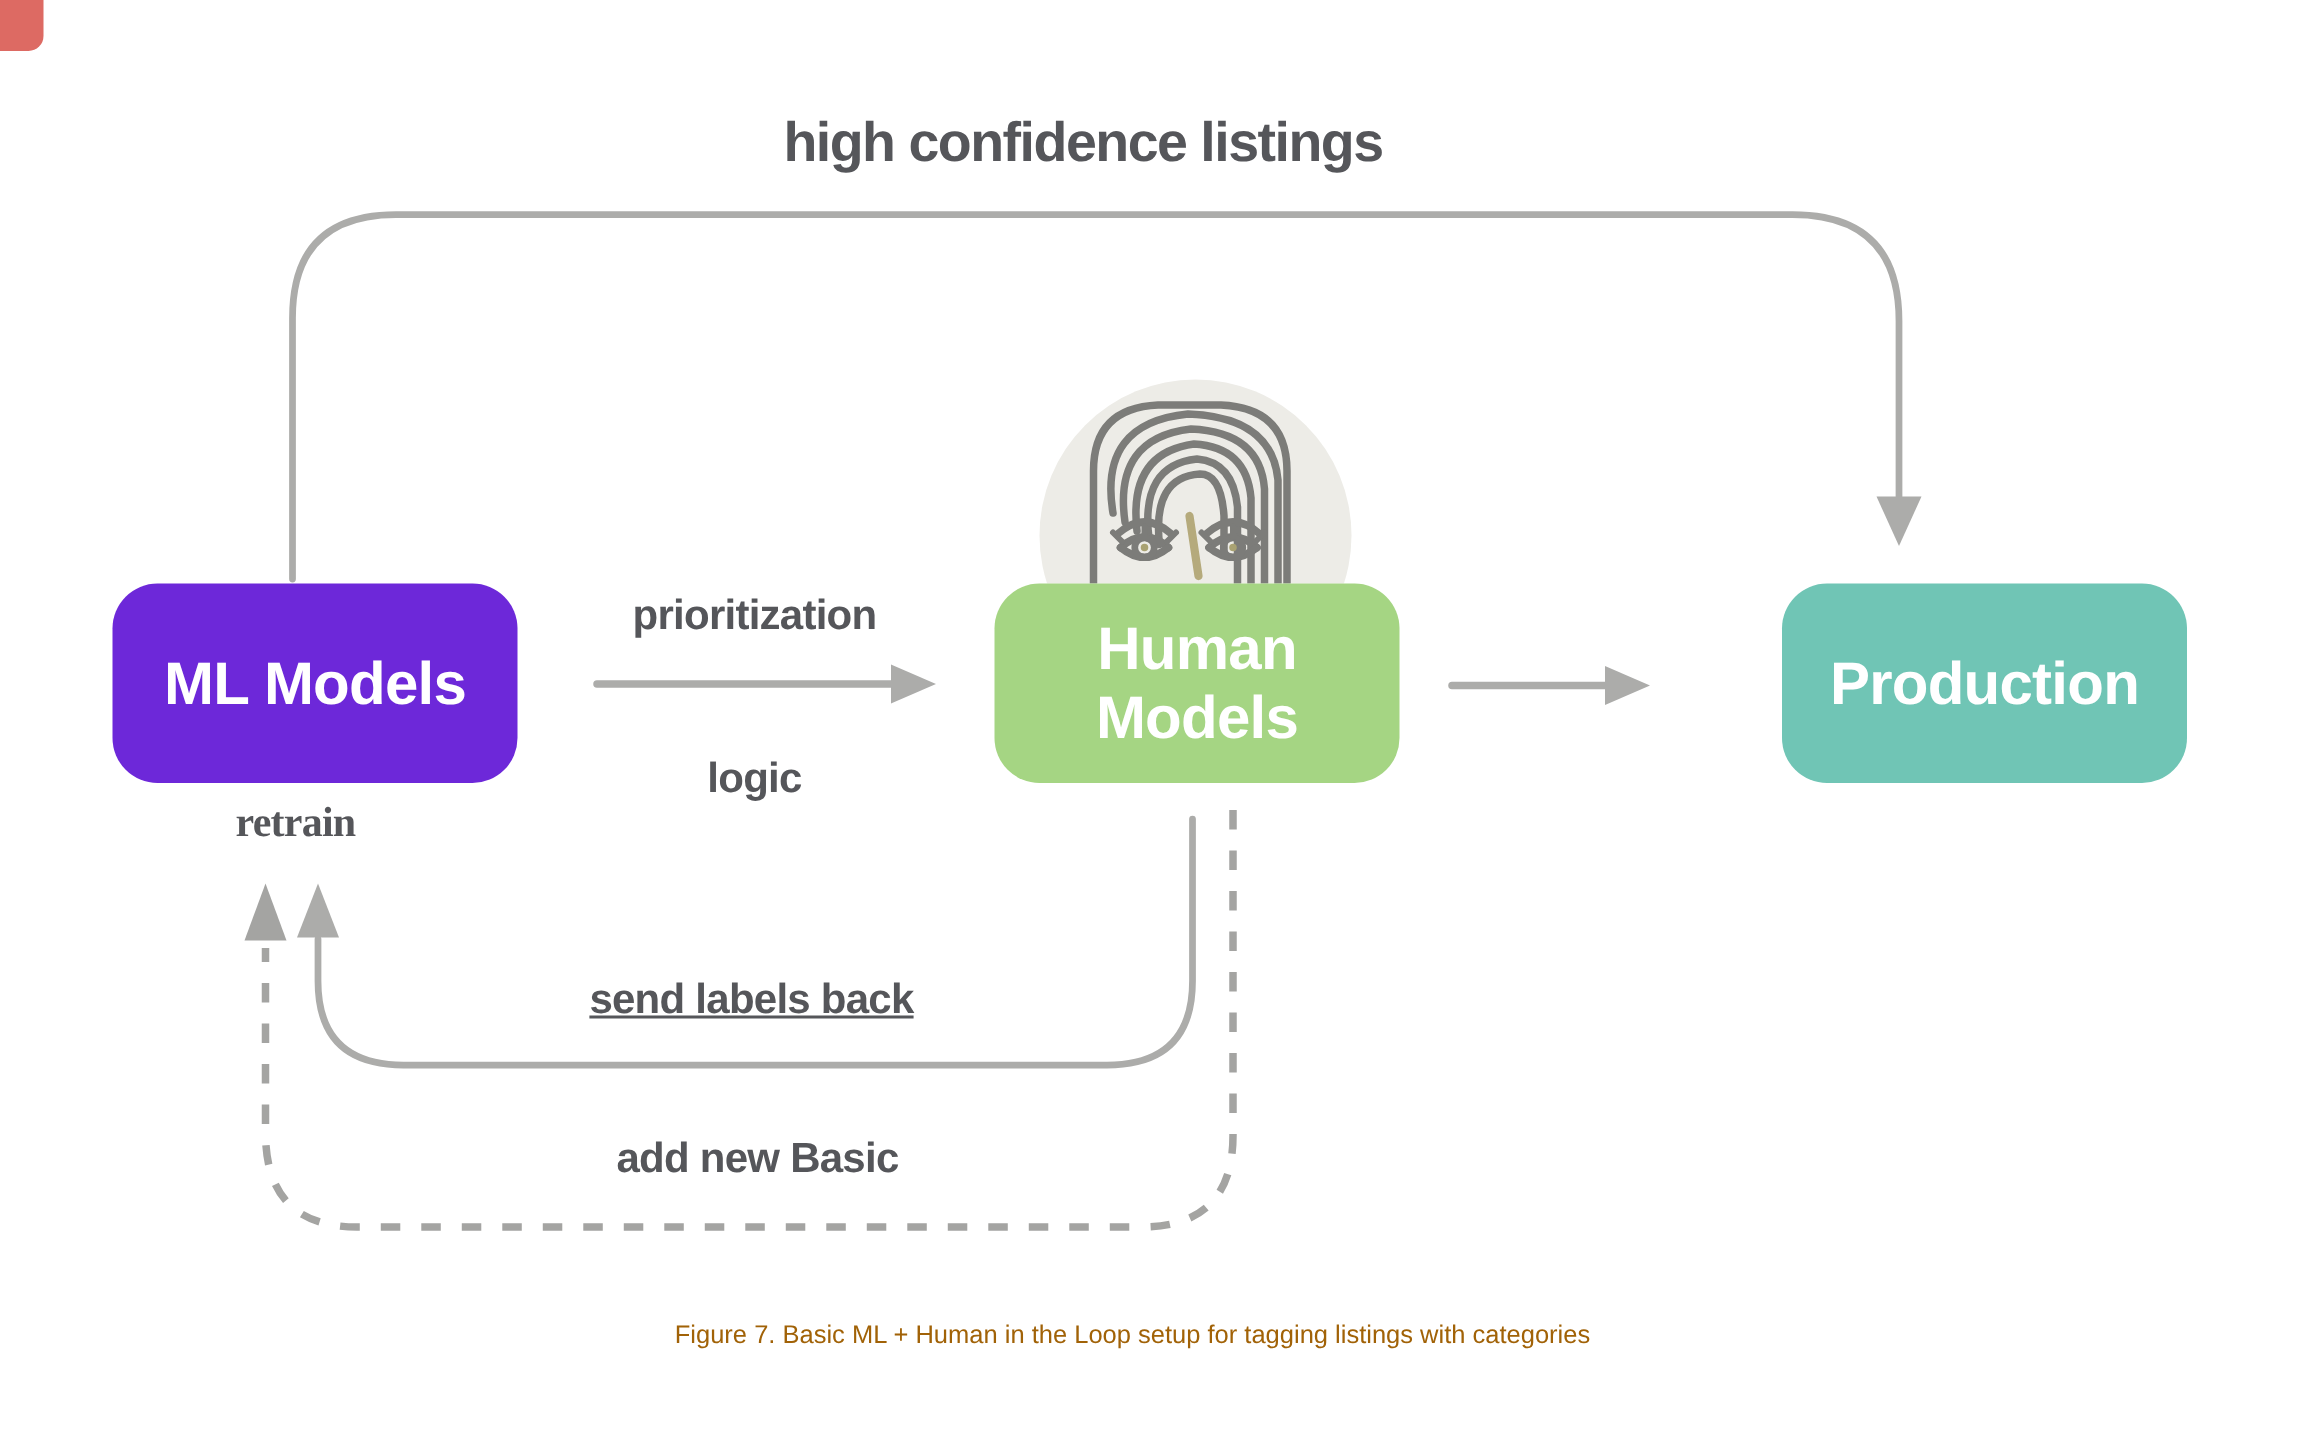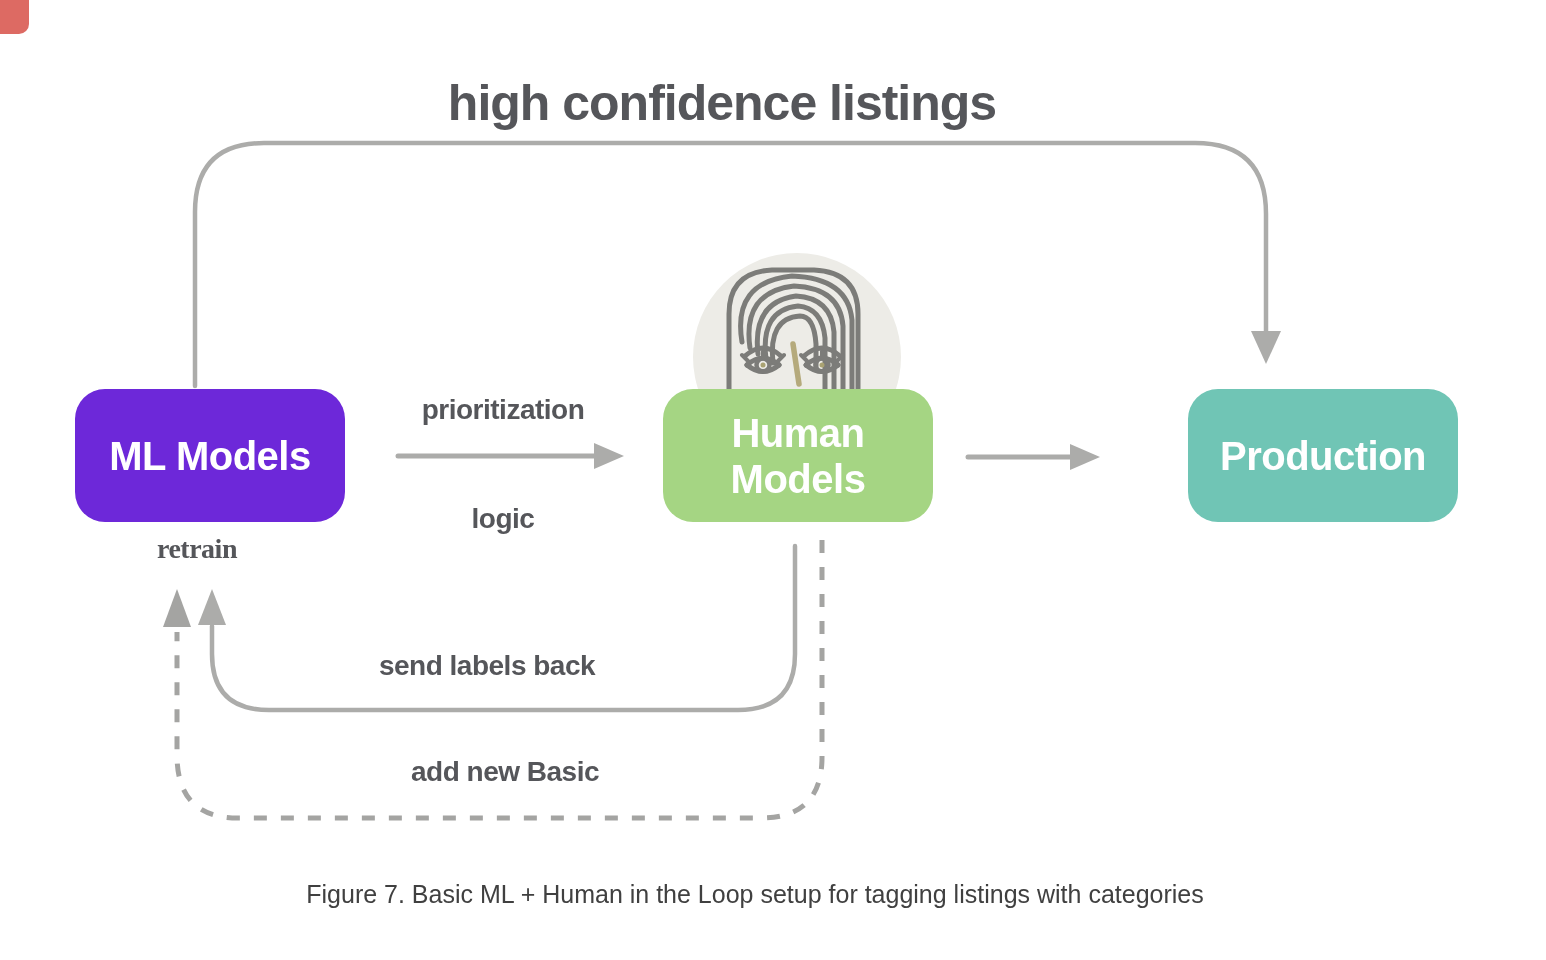--- a/index.html
+++ b/index.html
@@ -17,29 +17,29 @@
   #node-ml{left:75px;top:389px;}
   #node-human{left:663px;top:389px;}
   #node-production{left:1188px;top:389px;}
   .flow-label{
     position:absolute;z-index:4;color:#55565a;font-weight:bold;font-size:28px;
     text-align:center;letter-spacing:-0.5px;
   }
   #label-retrain{left:92px;top:533px;width:210px;font-family:Liberation Serif, serif;}
   #label-prio1{left:343px;top:394px;width:320px;}
   #label-prio2{left:343px;top:467px;width:320px;margin-top:36px;}
-  #label-send{left:307px;top:650px;width:360px;}
+  #label-send{left:321px;top:650px;width:360px;text-decoration:underline;}
   #label-pois{left:345px;top:756px;width:320px;}
   #diagram-title{
     position:absolute;z-index:4;left:0;top:74px;width:1444px;text-align:center;
-    color:#55565a;font-weight:bold;font-size:50px;letter-spacing:-1px;
+    color:#55565a;font-weight:bold;font-size:37px;letter-spacing:-1px;
   }
   #figure-caption{
     position:absolute;z-index:4;left:0;top:880px;width:1510px;text-align:center;
-    color:#404040;font-size:25px;font-weight:normal;letter-spacing:0px;
+    color:#a16207;font-size:17px;font-weight:normal;letter-spacing:0px;
   }
   #corner-red-fragment{
     position:absolute;z-index:5;left:0;top:0;width:29px;height:34px;
     border-bottom-right-radius:10px;
   }
 </style>
 </head>
 <body>
 
 <div id="corner-red-fragment" style="background-color: rgb(221, 106, 99);"></div>

